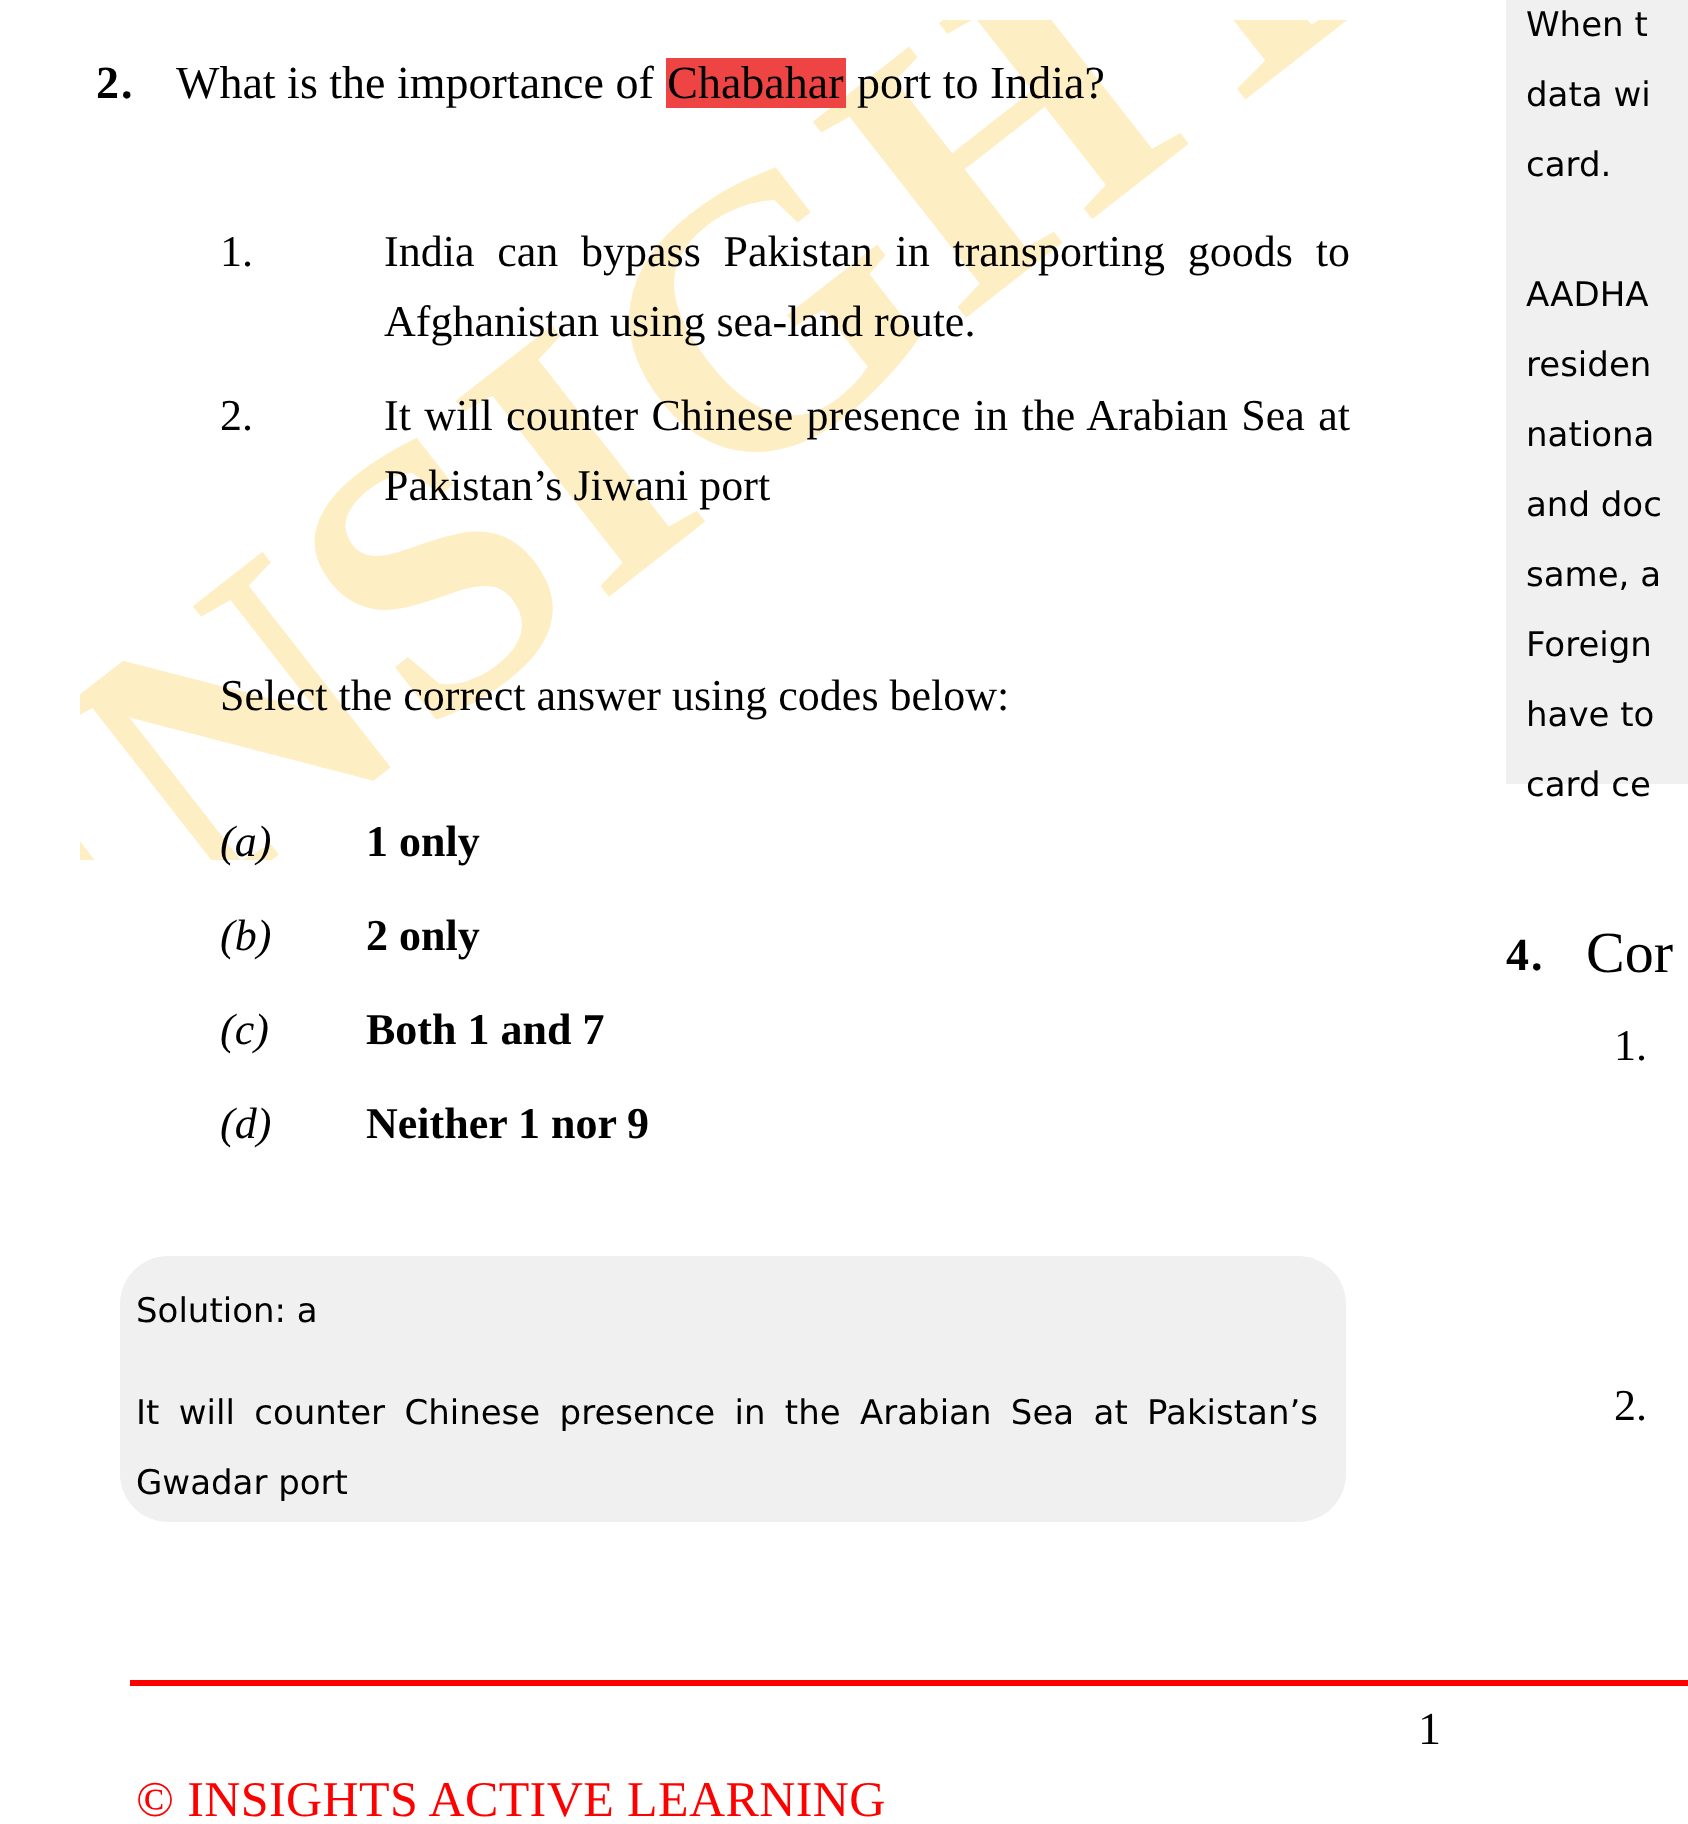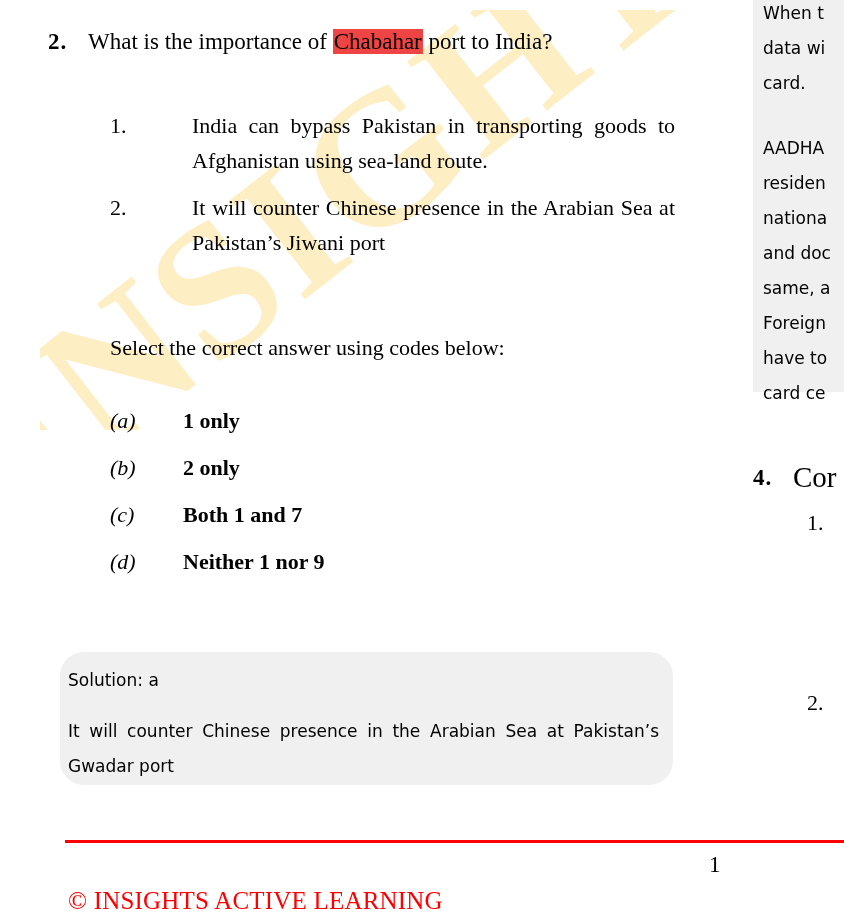--- a/index.html
+++ b/index.html
@@ -149,21 +149,21 @@
   .opt-val {
     flex: 1 1 auto;
     font-size: 22px;
     font-weight: bold;
   }
 
   
   .solution-box {
     position: absolute;
     left: 60px;
-    top: 652px;
+    top: 628px;
     width: 613px;
     height: 133px;
     background: #f0f0f0;
     box-sizing: border-box;
     padding: 16px 14px 16px 8px;
     font-family: "DejaVu Sans", "Liberation Sans", sans-serif;
     border-radius: 24px;
   }
   .sol-head {
     font-size: 17px;

